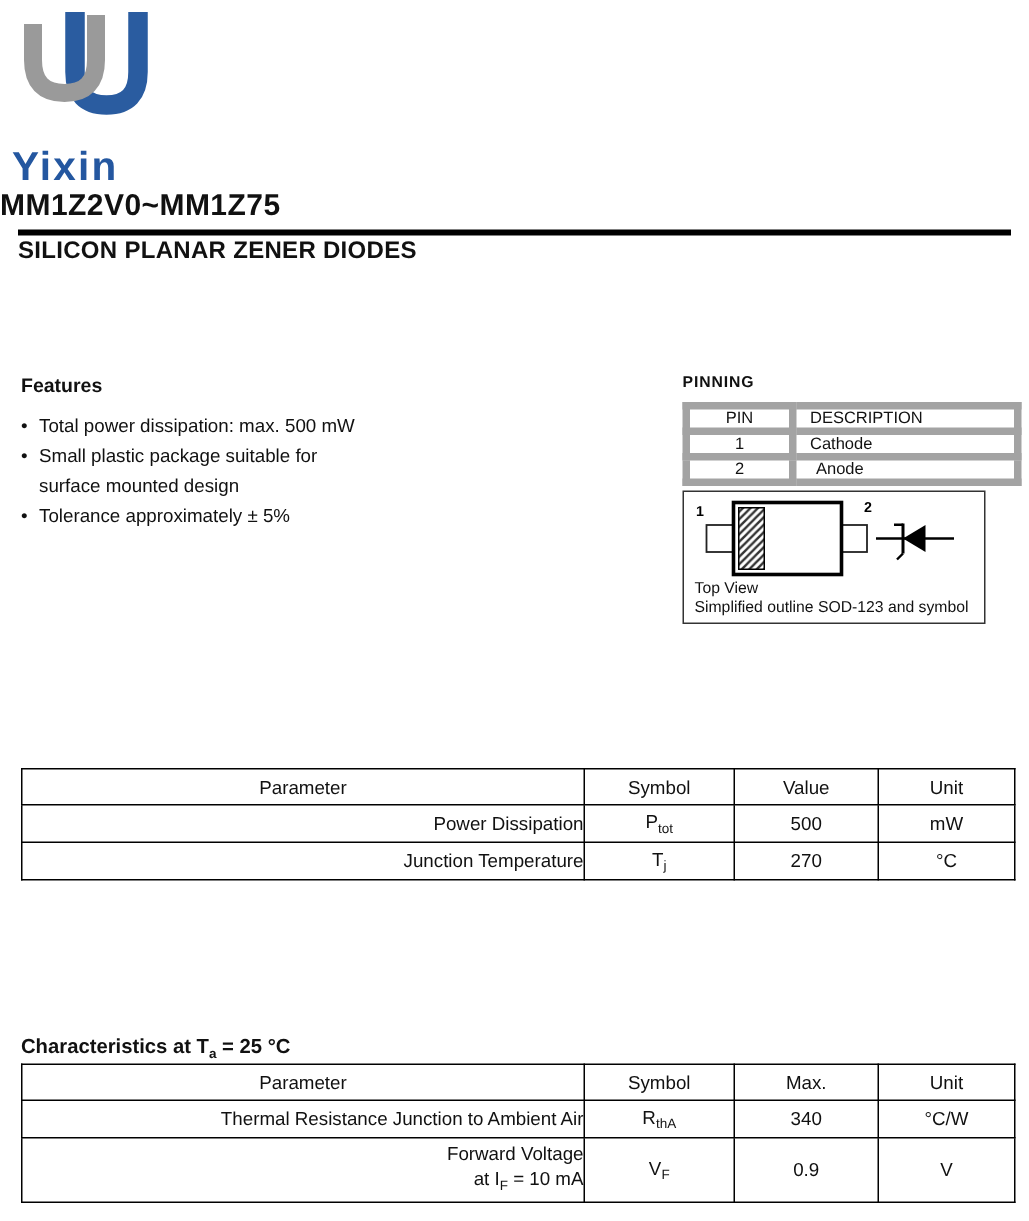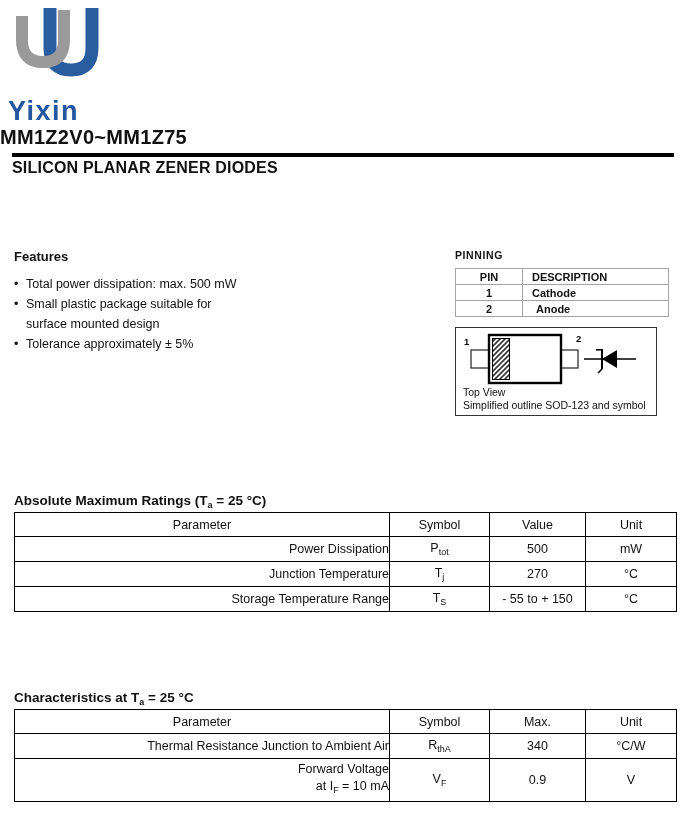--- a/index.html
+++ b/index.html
@@ -22,21 +22,21 @@
   .features-title{font-weight:bold;font-size:13px;margin-bottom:7px;}
   .feature-item{display:flex;}
   .feature-bullet{width:12px;flex:0 0 12px;}
   .feature-text{white-space:pre-line;}
 
   
   .pinning-title{left:455px;top:249px;font-size:10.5px;font-weight:bold;letter-spacing:.6px;}
   .pinning-table{left:455px;top:268px;}
   table{border-collapse:collapse;table-layout:fixed;background:#fff;}
   .pinning-table table{width:202px;font-size:11px;}
-  .pinning-table td,.pinning-table th{border:1px solid #a3a3a3;font-weight:bold;padding:0;}
+  .pinning-table td,.pinning-table th{border:5px solid #a3a3a3;font-weight:normal;padding:0;}
   .pinning-table .c1{width:66px;text-align:center;}
   .pinning-table .c2{width:136px;text-align:left;padding-left:9px;}
   .pinning-table tr{height:16px;}
 
   
   .diagram-box{left:455px;top:327px;width:200px;height:87px;border:1.5px solid #333;background:#fff;}
   .diagram-box svg{position:absolute;left:0;top:0;}
   .pin-label{position:absolute;font-size:9.5px;font-weight:bold;color:#000;}
   .pin1{left:8px;top:8px;}
   .pin2{left:120px;top:5px;}
@@ -142,23 +142,20 @@
       <line x1="146" y1="21" x2="146" y2="41" stroke="#000" stroke-width="2"></line>
       <line x1="146" y1="21.8" x2="140" y2="21.8" stroke="#000" stroke-width="1.6"></line>
       <line x1="146" y1="41" x2="142" y2="45" stroke="#000" stroke-width="1.6"></line>
     </svg>
     <span class="pin-label pin1">1</span>
     <span class="pin-label pin2">2</span>
     <div class="diag-caption cap1">Top View</div>
     <div class="diag-caption cap2">Simplified outline SOD-123 and symbol</div>
   </div>
 
-  <div class="abs section-title abs-title">
-    <span>Absolute Maximum Ratings (T</span><sub class="tsub">a</sub><span> = 25 °C)</span>
-  </div>
   <div class="abs data-table abs-table">
     <table>
       <tbody>
           <tr>
         <th class="col-param">Parameter</th>
         <th class="col-sym">Symbol</th>
         <th class="col-val">Value</th>
         <th class="col-unit">Unit</th>
       </tr>
       <tr>
@@ -166,26 +163,20 @@
         <td><span>P</span><sub class="sm">tot</sub></td>
         <td>500</td>
         <td>mW</td>
       </tr>
       <tr>
         <td class="param">Junction Temperature</td>
         <td><span>T</span><sub class="sm">j</sub></td>
         <td>270</td>
         <td>°C</td>
       </tr>
-      <tr>
-        <td class="param">Storage Temperature Range</td>
-        <td><span>T</span><sub class="sm">S</sub></td>
-        <td>- 55 to + 150</td>
-        <td>°C</td>
-      </tr>
     </tbody>
       </table>
   </div>
 
   <div class="abs section-title char-title">
     <span>Characteristics at T</span><sub class="tsub">a</sub><span> = 25 °C</span>
   </div>
   <div class="abs data-table char-table">
     <table>
       <tbody>

